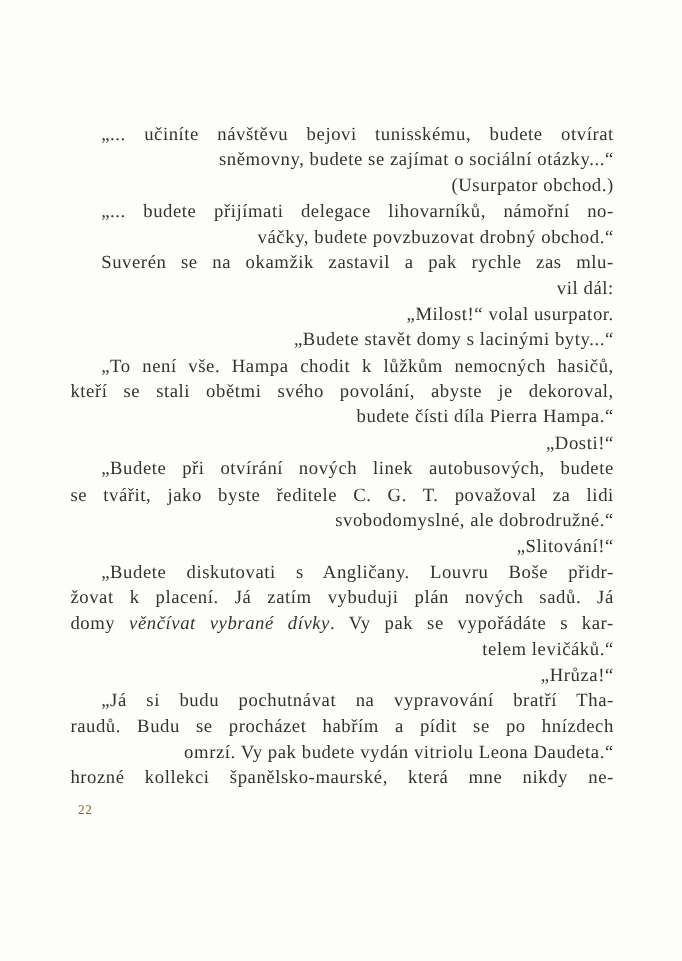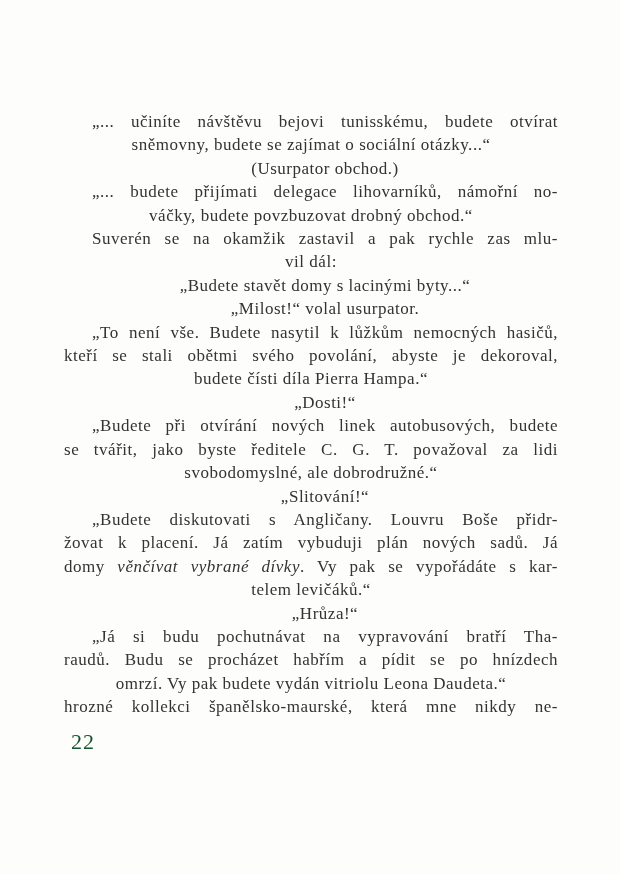--- a/index.html
+++ b/index.html
@@ -23,42 +23,42 @@
   .textblock {
     position: absolute;
     left: 64px;
     top: 110px;
     width: 494px;
     font-size: 17px;
     line-height: 23.4px;
     letter-spacing: 0.03em;
   }
   .para .line {
-    text-align: center;
+    text-align: right;
     white-space: normal;
   }
   
   .para .line.j {
     text-align: justify;
     text-align-last: justify;
   }
   .para .line:first-child {
     text-indent: 28px;
   }
   .i {
     font-style: italic;
     margin-top: 20px;
   }
   .pagenum {
     position: absolute;
     left: 71px;
     top: 729px;
-    font-size: 22px;
+    font-size: 12px;
     letter-spacing: 0.04em;
-    color: #14532d;
+    color: #a16207;
     font-family: Liberation Serif, serif;
   }
 </style>
 </head>
 <body>
 
 <div class="page">
   <div class="textblock">
       <div class="para">
         <div class="line j"><span>„... učiníte návštěvu bejovi tunisskému, budete otvírat</span></div>
@@ -69,27 +69,27 @@
       </div>
       <div class="para">
         <div class="line j"><span>„... budete přijímati delegace lihovarníků, námořní no-</span></div>
         <div class="line"><span>váčky, budete povzbuzovat drobný obchod.“</span></div>
       </div>
       <div class="para">
         <div class="line j"><span>Suverén se na okamžik zastavil a pak rychle zas mlu-</span></div>
         <div class="line"><span>vil dál:</span></div>
       </div>
       <div class="para">
+        <div class="line"><span>„Milost!“ volal usurpator.</span></div>
+      </div>
+      <div class="para">
         <div class="line"><span>„Budete stavět domy s lacinými byty...“</span></div>
       </div>
       <div class="para">
-        <div class="line"><span>„Milost!“ volal usurpator.</span></div>
-      </div>
-      <div class="para">
-        <div class="line j"><span>„To není vše. Budete nasytil k lůžkům nemocných hasičů,</span></div>
+        <div class="line j"><span>„To není vše. Hampa chodit k lůžkům nemocných hasičů,</span></div>
         <div class="line j"><span>kteří se stali obětmi svého povolání, abyste je dekoroval,</span></div>
         <div class="line"><span>budete čísti díla Pierra Hampa.“</span></div>
       </div>
       <div class="para">
         <div class="line"><span>„Dosti!“</span></div>
       </div>
       <div class="para">
         <div class="line j"><span>„Budete při otvírání nových linek autobusových, budete</span></div>
         <div class="line j"><span>se tvářit, jako byste ředitele C. G. T. považoval za lidi</span></div>
         <div class="line"><span>svobodomyslné, ale dobrodružné.“</span></div>

